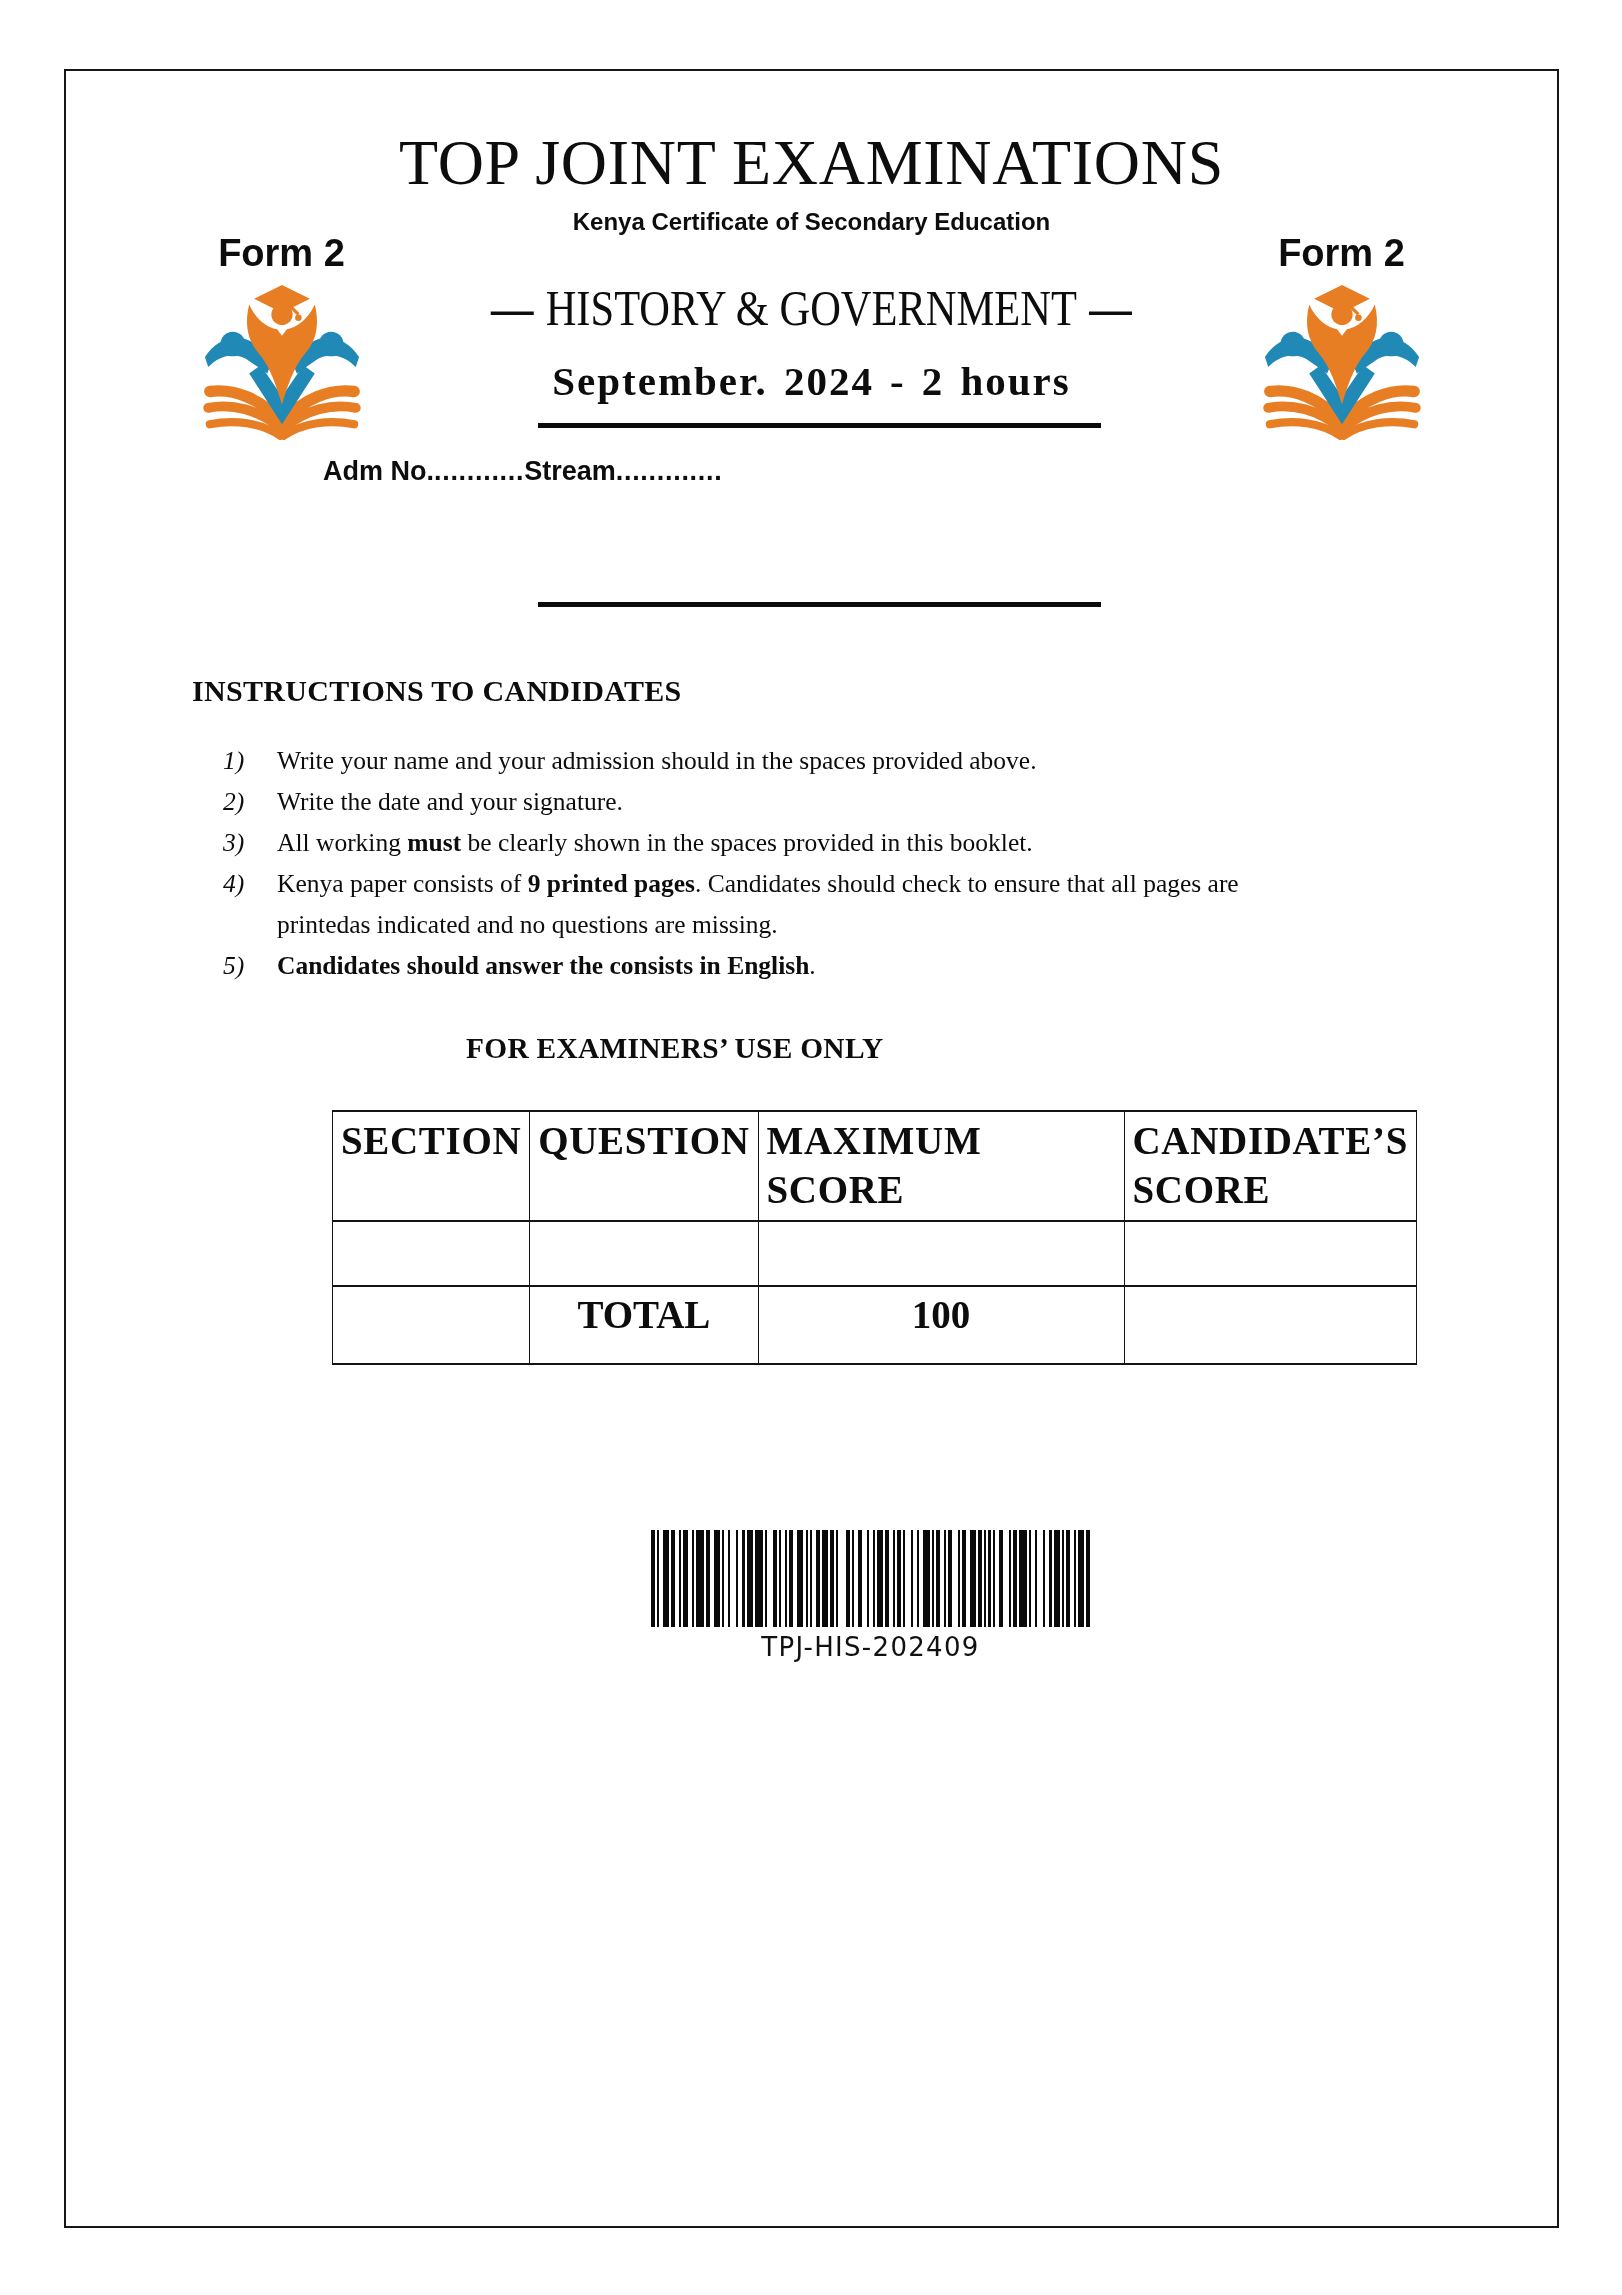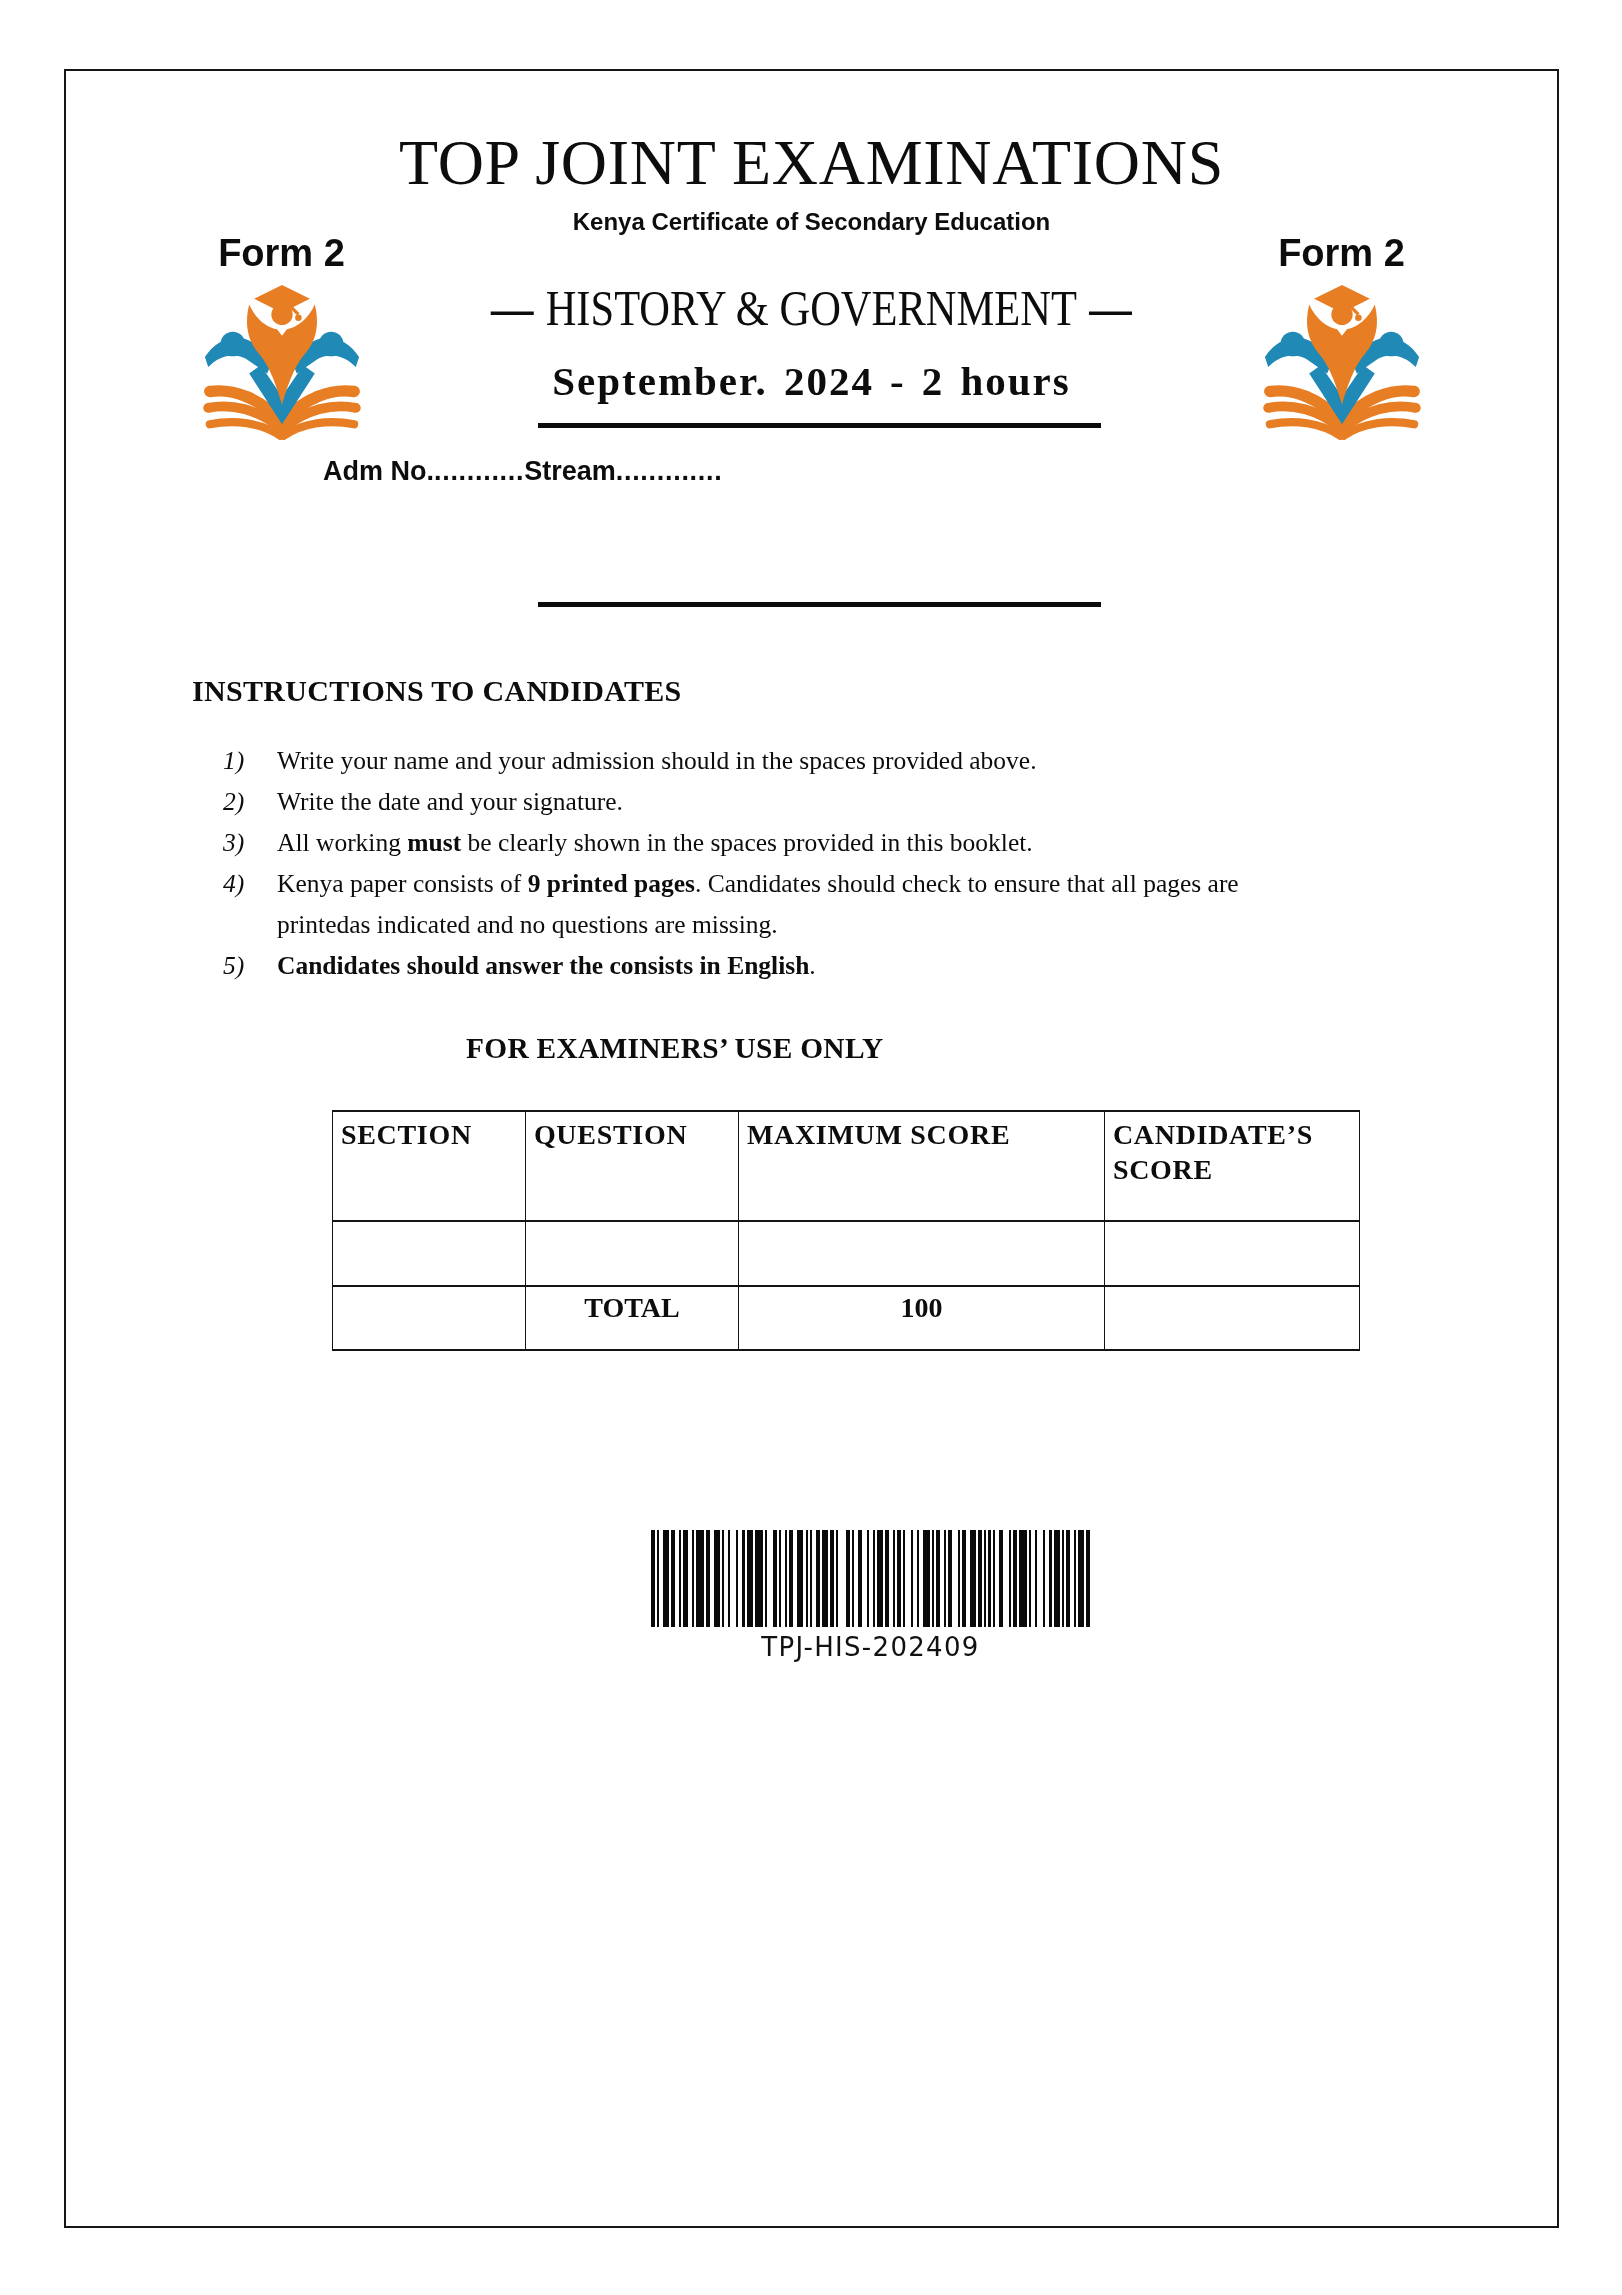--- a/index.html
+++ b/index.html
@@ -53,27 +53,27 @@
   .instr-item { display:flex; align-items:flex-start; }
   .instr-num { width:41px; flex:0 0 41px; font-style:italic; }
   .instr-text { flex:1 1 auto; padding-left:13px; }
   .b { font-weight:700; }
 
   
   .examiner-heading { top:961px; left:400px; font-size:29.4px; font-weight:700; letter-spacing:0.3px; }
   table.score-table { top:1039px; left:266px; position:absolute; border-collapse:collapse; table-layout:fixed; }
   table.score-table th, table.score-table td {
     border:1.3px solid #141414; border-top-width:2px; border-bottom-width:2px;
-    font-size:28px; font-weight:700; vertical-align:top; padding:5.2px 7.9px;
+    font-size:39px; font-weight:700; vertical-align:top; padding:5.2px 7.9px;
     font-family:"Liberation Serif", serif;
   }
   table.score-table th { text-align:left; letter-spacing:0.7px; line-height:1.25; }
   .col-section { width:193px; } .col-question { width:213px; } .col-max { width:366px; } .col-score { width:255px; }
   tr.row-header { height:110px; }
-  tr.row-a { height:60px; } tr.row-empty { height:65px; } tr.row-total { height:64px; }
+  tr.row-a { height:60px; } tr.row-empty { height:65px; } tr.row-total { height:78px; }
   td.c { text-align:center; }
   td.c-max { text-align:center; padding-right:98px; }
   td.cell-hidden { border-left:none; border-bottom:none; }
 
   
   .barcode-block { top:1459px; left:8px; right:0; text-align:center; }
   .barcode-wrap { display:inline-block; margin-left:110px; }
   .bars { display:flex; height:97px; align-items:stretch; }
   .bars div { height:100%; flex:0 0 auto; }
   .bc-bar { background:#0a0a0a; }

